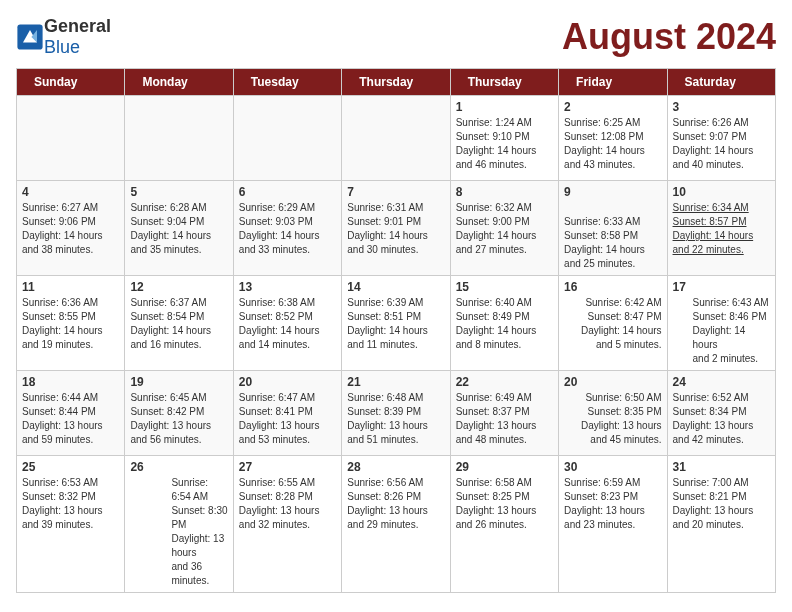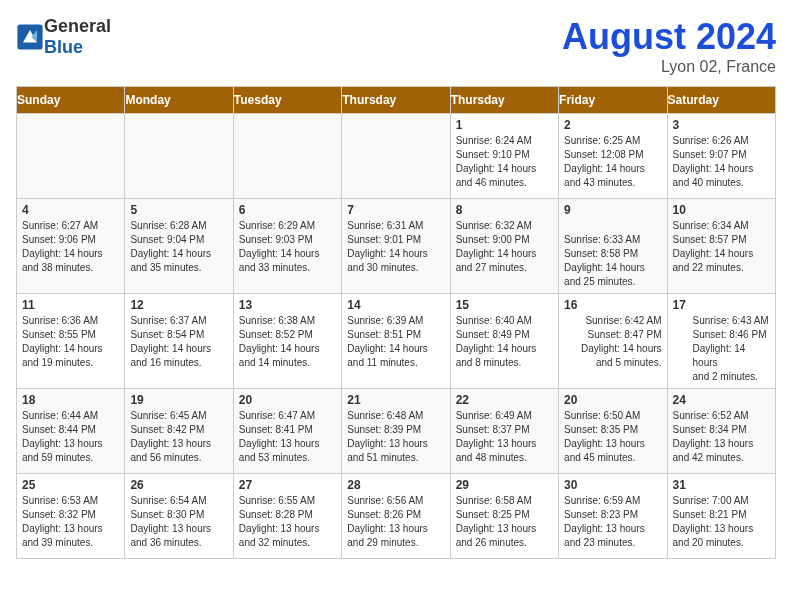--- a/index.html
+++ b/index.html
@@ -21,50 +21,50 @@
       align-items: center;
       justify-content: flex-end;
     }
     .logo-text-general {
       font-size: 18px;
       font-weight: bold;
       color: #333;
     }
     .logo-text-blue {
       font-size: 18px;
-      font-weight: bold;
+      font-weight: normal;
       color: #1a5fa8;
     }
     .logo-icon {
       width: 28px;
       height: 28px;
     }
     .title-block {
       text-align: right;
     }
     .title-month {
       font-size: 36px;
       font-weight: bold;
-      color: #1d4ed8;
+      color: #7f1d1d;
     }
     .title-location {
       font-size: 16px;
       color: #555;
     }
     table {
       width: 100%;
       border-collapse: collapse;
       table-layout: fixed;
     }
     th {
-      background-color: #a16207;
+      background-color: #7f1d1d;
       color: #fff;
       font-size: 12px;
       font-weight: bold;
-      padding: 6px 0;
+      padding: 6px 17px;
       text-align: left;
       border: 1px solid #ccc;
     }
     td {
       border: 1px solid #ccc;
       vertical-align: top;
       padding: 4px 5px;
       font-size: 10px;
       color: #333;
       height: 85px;
@@ -96,21 +96,20 @@
       <polygon points="10,28 20,10 30,28" fill="#fff"></polygon>
       <polygon points="22,20 30,10 30,28" fill="#7ab3e0"></polygon>
     </svg>
     <div>
       <span class="logo-text-general">General</span><br>
       <span class="logo-text-blue">Blue</span>
     </div>
   </div>
   <div class="title-block">
     <div class="title-month">August 2024</div>
-    <div class="title-location">Lyon 02, France</div>
   </div>
 </div>
 
 <table>
   <thead>
     <tr>
     <th>Sunday</th>
         <th>Monday</th>
         <th>Tuesday</th>
         <th>Thursday</th>
@@ -120,21 +119,21 @@
       </tr>
   </thead>
   <tbody id="calendar-body">
   <tr>
         <td class="empty"></td>
         <td class="empty"></td>
         <td class="empty"></td>
         <td class="empty"></td>
         <td>
           <div class="day-num">1</div>
-          <div class="day-info" style="white-space: pre-line;">Sunrise: 6:24 AM
+          <div class="day-info" style="white-space: pre-line;">Sunrise: 1:24 AM
 Sunset: 9:10 PM
 Daylight: 14 hours
 and 46 minutes.</div>
         </td>
         <td>
           <div class="day-num">2</div>
           <div class="day-info" style="white-space: pre-line;">Sunrise: 6:25 AM
 Sunset: 12:08 PM
 Daylight: 14 hours
 and 43 minutes.</div>
@@ -185,21 +184,21 @@
         </td>
         <td>
           <div class="day-num">9</div>
           <div class="day-info" style="white-space: pre-line; margin-top: 16px;">Sunrise: 6:33 AM
 Sunset: 8:58 PM
 Daylight: 14 hours
 and 25 minutes.</div>
         </td>
         <td>
           <div class="day-num">10</div>
-          <div class="day-info" style="white-space: pre-line;">Sunrise: 6:34 AM
+          <div class="day-info" style="white-space: pre-line; text-decoration: underline;">Sunrise: 6:34 AM
 Sunset: 8:57 PM
 Daylight: 14 hours
 and 22 minutes.</div>
         </td>
       </tr>
       <tr>
         <td>
           <div class="day-num">11</div>
           <div class="day-info" style="white-space: pre-line;">Sunrise: 6:36 AM
 Sunset: 8:55 PM
@@ -280,21 +279,21 @@
         </td>
         <td>
           <div class="day-num">22</div>
           <div class="day-info" style="white-space: pre-line;">Sunrise: 6:49 AM
 Sunset: 8:37 PM
 Daylight: 13 hours
 and 48 minutes.</div>
         </td>
         <td>
           <div class="day-num">20</div>
-          <div class="day-info" style="white-space: pre-line;">Sunrise: 6:50 AM
+          <div class="day-info" style="white-space: pre-line; text-align: right;">Sunrise: 6:50 AM
 Sunset: 8:35 PM
 Daylight: 13 hours
 and 45 minutes.</div>
         </td>
         <td>
           <div class="day-num">24</div>
           <div class="day-info" style="white-space: pre-line;">Sunrise: 6:52 AM
 Sunset: 8:34 PM
 Daylight: 13 hours
 and 42 minutes.</div>
@@ -303,21 +302,21 @@
       <tr>
         <td>
           <div class="day-num">25</div>
           <div class="day-info" style="white-space: pre-line;">Sunrise: 6:53 AM
 Sunset: 8:32 PM
 Daylight: 13 hours
 and 39 minutes.</div>
         </td>
         <td>
           <div class="day-num">26</div>
-          <div class="day-info" style="white-space: pre-line;">Sunrise: 6:54 AM
+          <div class="day-info" style="white-space: pre-line; margin-left: 41px;">Sunrise: 6:54 AM
 Sunset: 8:30 PM
 Daylight: 13 hours
 and 36 minutes.</div>
         </td>
         <td>
           <div class="day-num">27</div>
           <div class="day-info" style="white-space: pre-line;">Sunrise: 6:55 AM
 Sunset: 8:28 PM
 Daylight: 13 hours
 and 32 minutes.</div>

